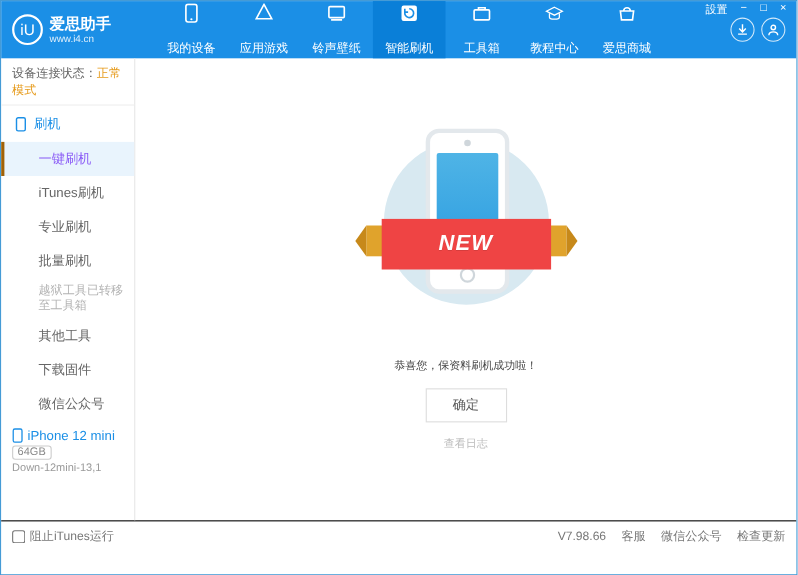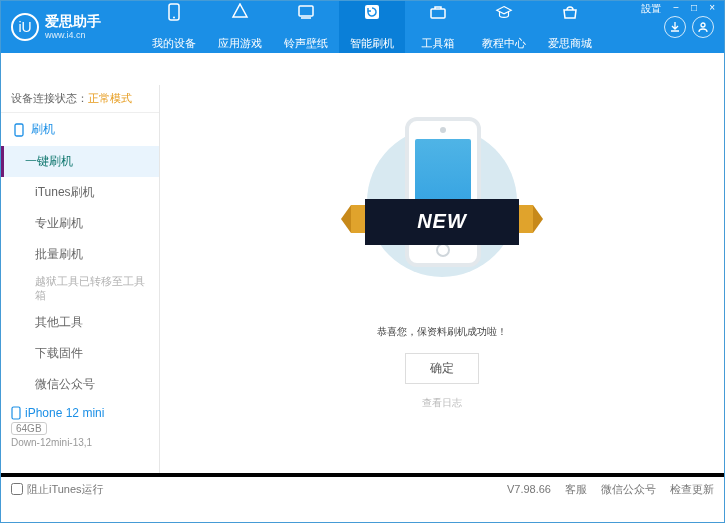--- a/index.html
+++ b/index.html
@@ -13,28 +13,28 @@
 .nav { display: flex; flex: 1; height: 100%; }
 .nav-item { width: 66px; display: flex; flex-direction: column; align-items: center; justify-content: center; font-size: 11px; cursor: pointer; gap: 15px; }
 .nav-item.active { background: #0a7fd8; }
 .nav-icon { width: 18px; height: 18px; display: flex; align-items: center; justify-content: center; }
 .title-right { display: flex; align-items: center; gap: 6px; padding-right: 10px; }
 .circ-btn { width: 22px; height: 22px; border: 1.5px solid rgba(255,255,255,.8); border-radius: 50%; display: flex; align-items: center; justify-content: center; cursor: pointer; }
 .win-ctrls { position: absolute; top: 2px; right: 6px; display: flex; gap: 4px; font-size: 10px; color: #fff; }
 .win-ctrls span { cursor: pointer; padding: 0 4px; }
 
 .body-row { display: flex; height: 420px; }
-.sidebar { width: 159px; border-right: 1px solid #e6e6e6; display: flex; flex-direction: column; font-size: 12px; color: #555; margin-top: 32px; }
+.sidebar { width: 122px; border-right: 1px solid #e6e6e6; display: flex; flex-direction: column; font-size: 12px; color: #555; }
 .conn-status { padding: 6px 10px; font-size: 11px; color: #666; border-bottom: 1px solid #eee; }
 .conn-mode { color: #e69b1c; }
 .sb-section { display: flex; align-items: center; gap: 6px; padding: 8px 12px; color: #798; font-size: 12px; }
 .sb-section.accent { color: #1b8fe6; }
 .sb-section.muted { color: #b7b7b7; }
 .sb-item { padding: 7px 10px 7px 34px; cursor: pointer; color: #666; }
-.sb-item.active { background: #e9f4fd; color: #0f766e; border-left: 3px solid #701a75; padding-left: 21px; }
+.sb-item.active { background: #e9f4fd; color: #8b5cf6; border-left: 3px solid #a16207; padding-left: 31px; }
 .sb-note { padding: 4px 10px 4px 34px; font-size: 11px; color: #b3b3b3; line-height: 1.3; }
 .sb-checks { border: 2px solid #d43c2f; margin: 6px 6px 0 6px; padding: 6px 4px; display: flex; gap: 10px; font-size: 11px; }
 .sb-checks label { display: flex; align-items: center; gap: 3px; color: #555; cursor: pointer; }
 .sb-checks input { accent-color: #1b8fe6; width: 12px; height: 12px; }
 .device-box { padding: 6px 10px; }
 .device-name { color: #1b8fe6; font-size: 12px; display: flex; align-items: center; gap: 4px; }
 .badge { display: inline-block; border: 1px solid #ccc; border-radius: 3px; font-size: 10px; color: #888; padding: 0 4px; margin-top: 2px; }
 .device-sub { font-size: 10px; color: #999; margin-top: 2px; }
 
 .main { flex: 1; display: flex; flex-direction: column; align-items: center; justify-content: center; position: relative; }
@@ -42,27 +42,27 @@
 .bg-circle { position: absolute; width: 150px; height: 150px; border-radius: 50%; background: #d8e9f1; top: 10px; left: 0; }
 .phone { position: absolute; left: 38px; top: 0; width: 76px; height: 150px; background: #fff; border: 4px solid #e3e8ec; border-radius: 12px; }
 .phone::before { content: ""; position: absolute; top: 6px; left: 50%; transform: translateX(-50%); width: 6px; height: 6px; background: #cfd6db; border-radius: 50%; }
 .phone::after { content: ""; position: absolute; bottom: 6px; left: 50%; transform: translateX(-50%); width: 10px; height: 10px; border: 2px solid #cfd6db; border-radius: 50%; }
 .screen { position: absolute; top: 18px; left: 6px; right: 6px; bottom: 22px; background: linear-gradient(#4fb4e6, #2a9be0); border-radius: 2px; }
 .ribbon-wrap { position: absolute; top: 82px; left: -16px; right: -16px; height: 40px; }
 .ribbon-back { position: absolute; left: 0; right: 0; top: 6px; height: 28px; background: #e0a32c; }
 .ribbon-back::before, .ribbon-back::after { content: ""; position: absolute; top: 0; width: 0; height: 0; border-top: 14px solid transparent; border-bottom: 14px solid transparent; }
 .ribbon-back::before { left: -10px; border-right: 10px solid #c7891a; }
 .ribbon-back::after { right: -10px; border-left: 10px solid #c7891a; }
-.ribbon-front { position: absolute; left: 14px; right: 14px; top: 0; height: 46px; background: #0f172a; display: flex; align-items: center; justify-content: center; font-weight: 900; font-style: italic; color: #fff; font-size: 20px; letter-spacing: 1px; text-shadow: 0 1px 0 rgba(0,0,0,.1); }
+.ribbon-front { position: absolute; left: 14px; right: 14px; top: 0; height: 46px; background: #ef4444; display: flex; align-items: center; justify-content: center; font-weight: 900; font-style: italic; color: #fff; font-size: 20px; letter-spacing: 1px; text-shadow: 0 1px 0 rgba(0,0,0,.1); }
 
 .status-text { margin-top: 18px; font-size: 10px; color: #444; font-family: Liberation Mono, monospace; }
 .ok-btn { margin-top: 14px; padding: 6px 24px; border: 1px solid #ddd; background: #fff; font-size: 12px; color: #555; cursor: pointer; }
 .view-log { margin-top: 12px; font-size: 10px; color: #bbb; cursor: pointer; }
 
-.footer { height: 28px; border-top: 4px solid #000000; display: flex; align-items: center; font-size: 11px; color: #777; padding: 0 10px; }
+.footer { height: 28px; border-top: 1px solid #000000; display: flex; align-items: center; font-size: 11px; color: #777; padding: 0 10px; }
 .footer-left { display: flex; align-items: center; gap: 4px; }
 .footer-right { margin-left: auto; display: flex; align-items: center; gap: 14px; }
 .footer-right span { cursor: pointer; }
 svg { display: block; }
 </style>
 </head>
 <body>
 
 <div class="win-ctrls">
   <span>設置</span>

